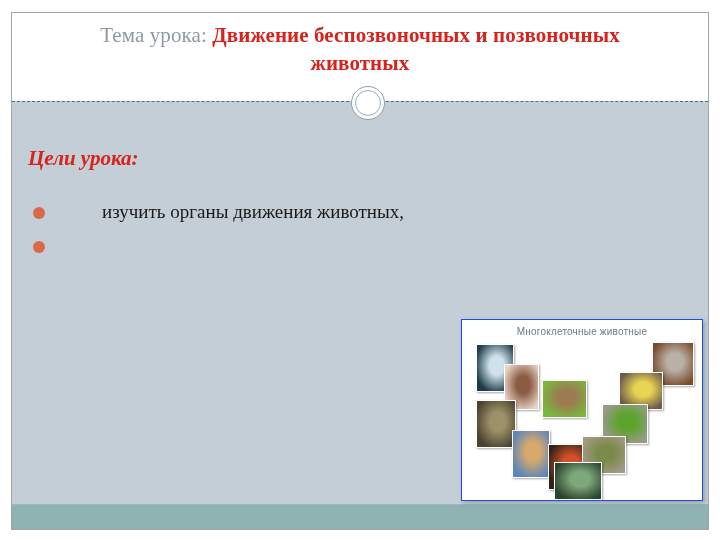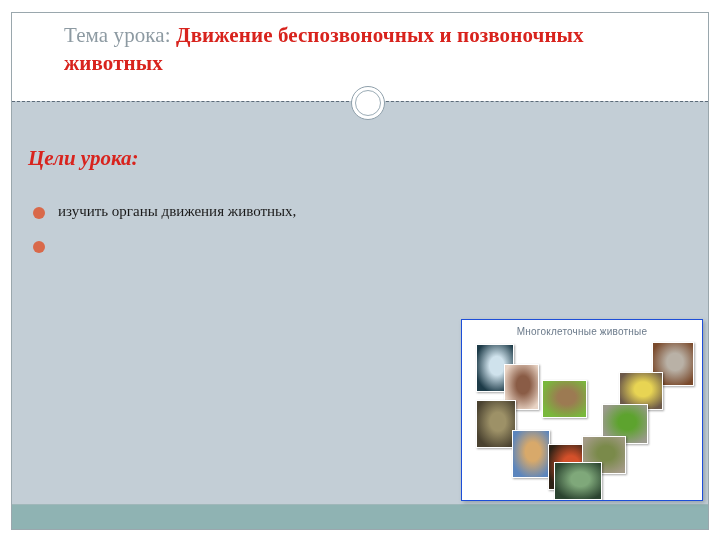--- a/index.html
+++ b/index.html
@@ -19,20 +19,21 @@
     overflow:hidden;
   }
 
   
   .title-band{
     position:absolute;left:0;top:0;width:100%;height:88px;
     background:#ffffff;
   }
   .title-text{
     position:absolute;left:0;right:0;top:8px;
+    text-align:center;
     font-size:21px;line-height:28px;
     letter-spacing:.1px;
     padding:0 52px;
     box-sizing:border-box;
   }
   .title-prefix{color:#8d9aa2;font-weight:400;}
   .title-main{color:#d8231d;font-weight:700;}
 
   
   .divider{
@@ -72,22 +73,23 @@
 
   
   .bullets{
     position:absolute;left:16px;top:186px;width:420px;
     margin:0;padding:0;list-style:none;
   }
   .bullets li{
     position:relative;
     padding-left:30px;
     margin-bottom:9px;
-    font-size:15px;line-height:25px;
+    font-size:19px;line-height:25px;
     color:#1a1a1a;
+    text-align:center;
   }
   .bullets li .dot{
     position:absolute;left:5px;top:8px;
     width:12px;height:12px;border-radius:50%;
     background:#d9694a;
   }
 
   
   .collage{
     position:absolute;left:449px;top:306px;

